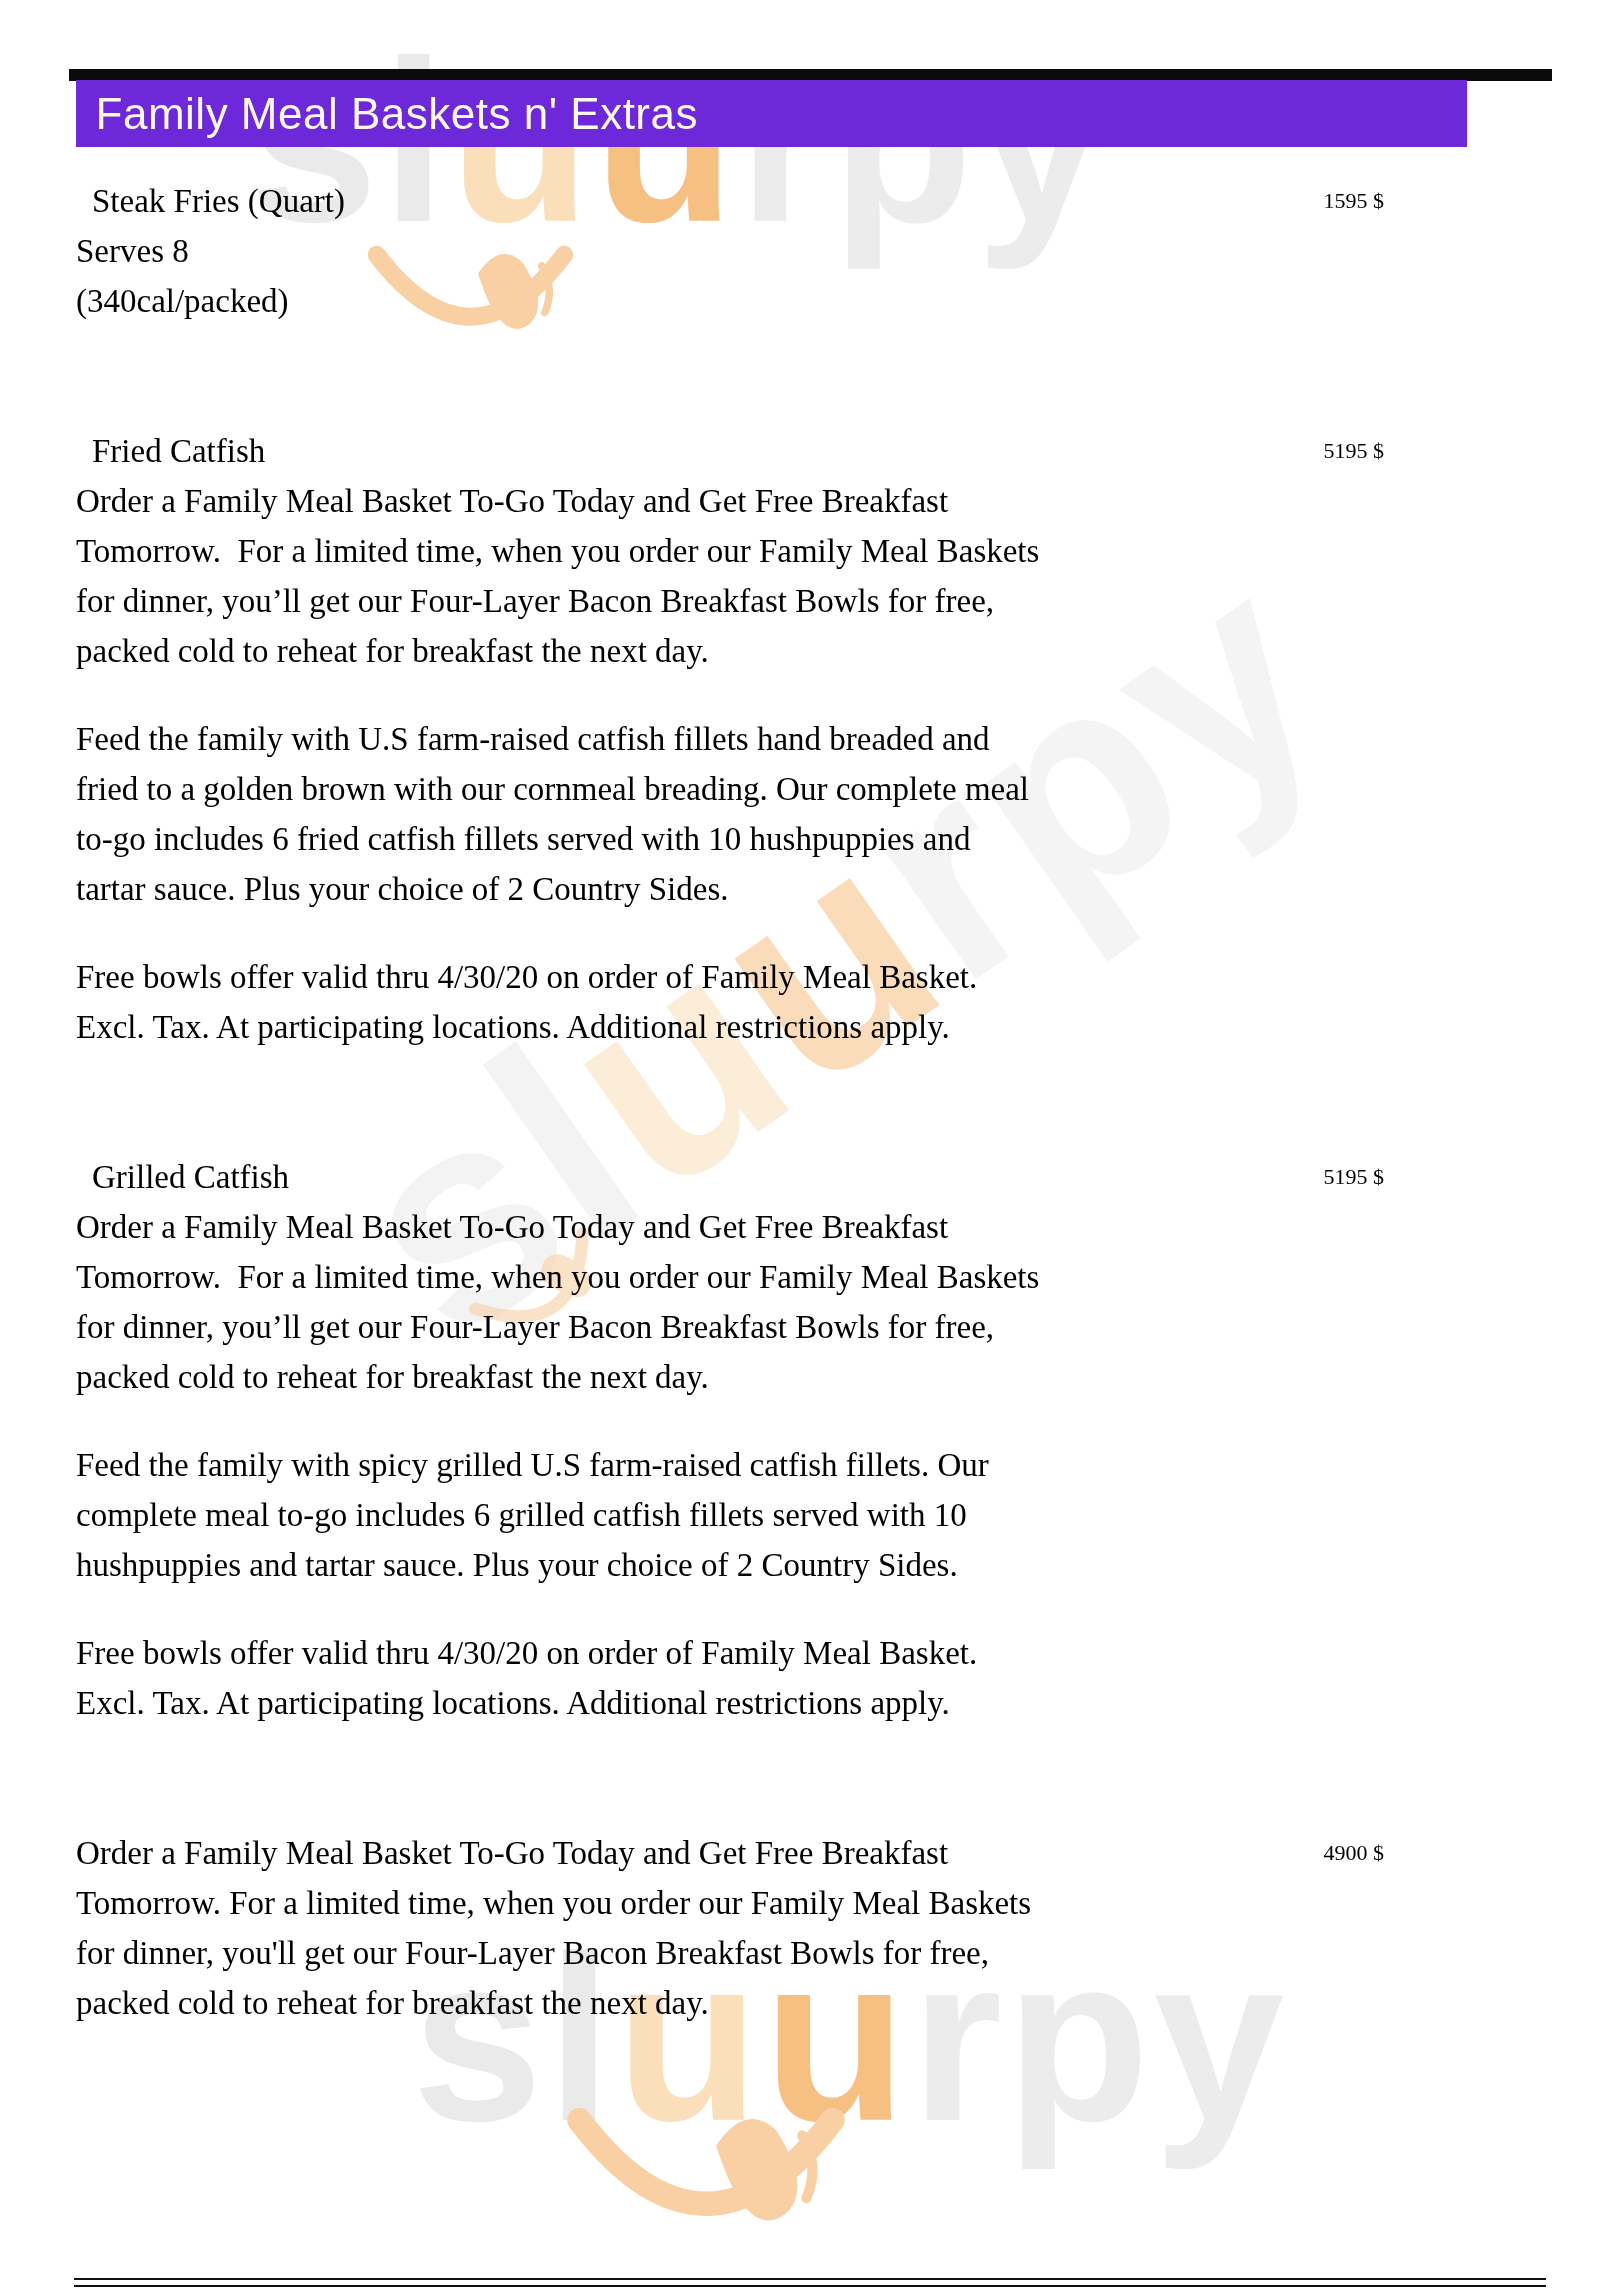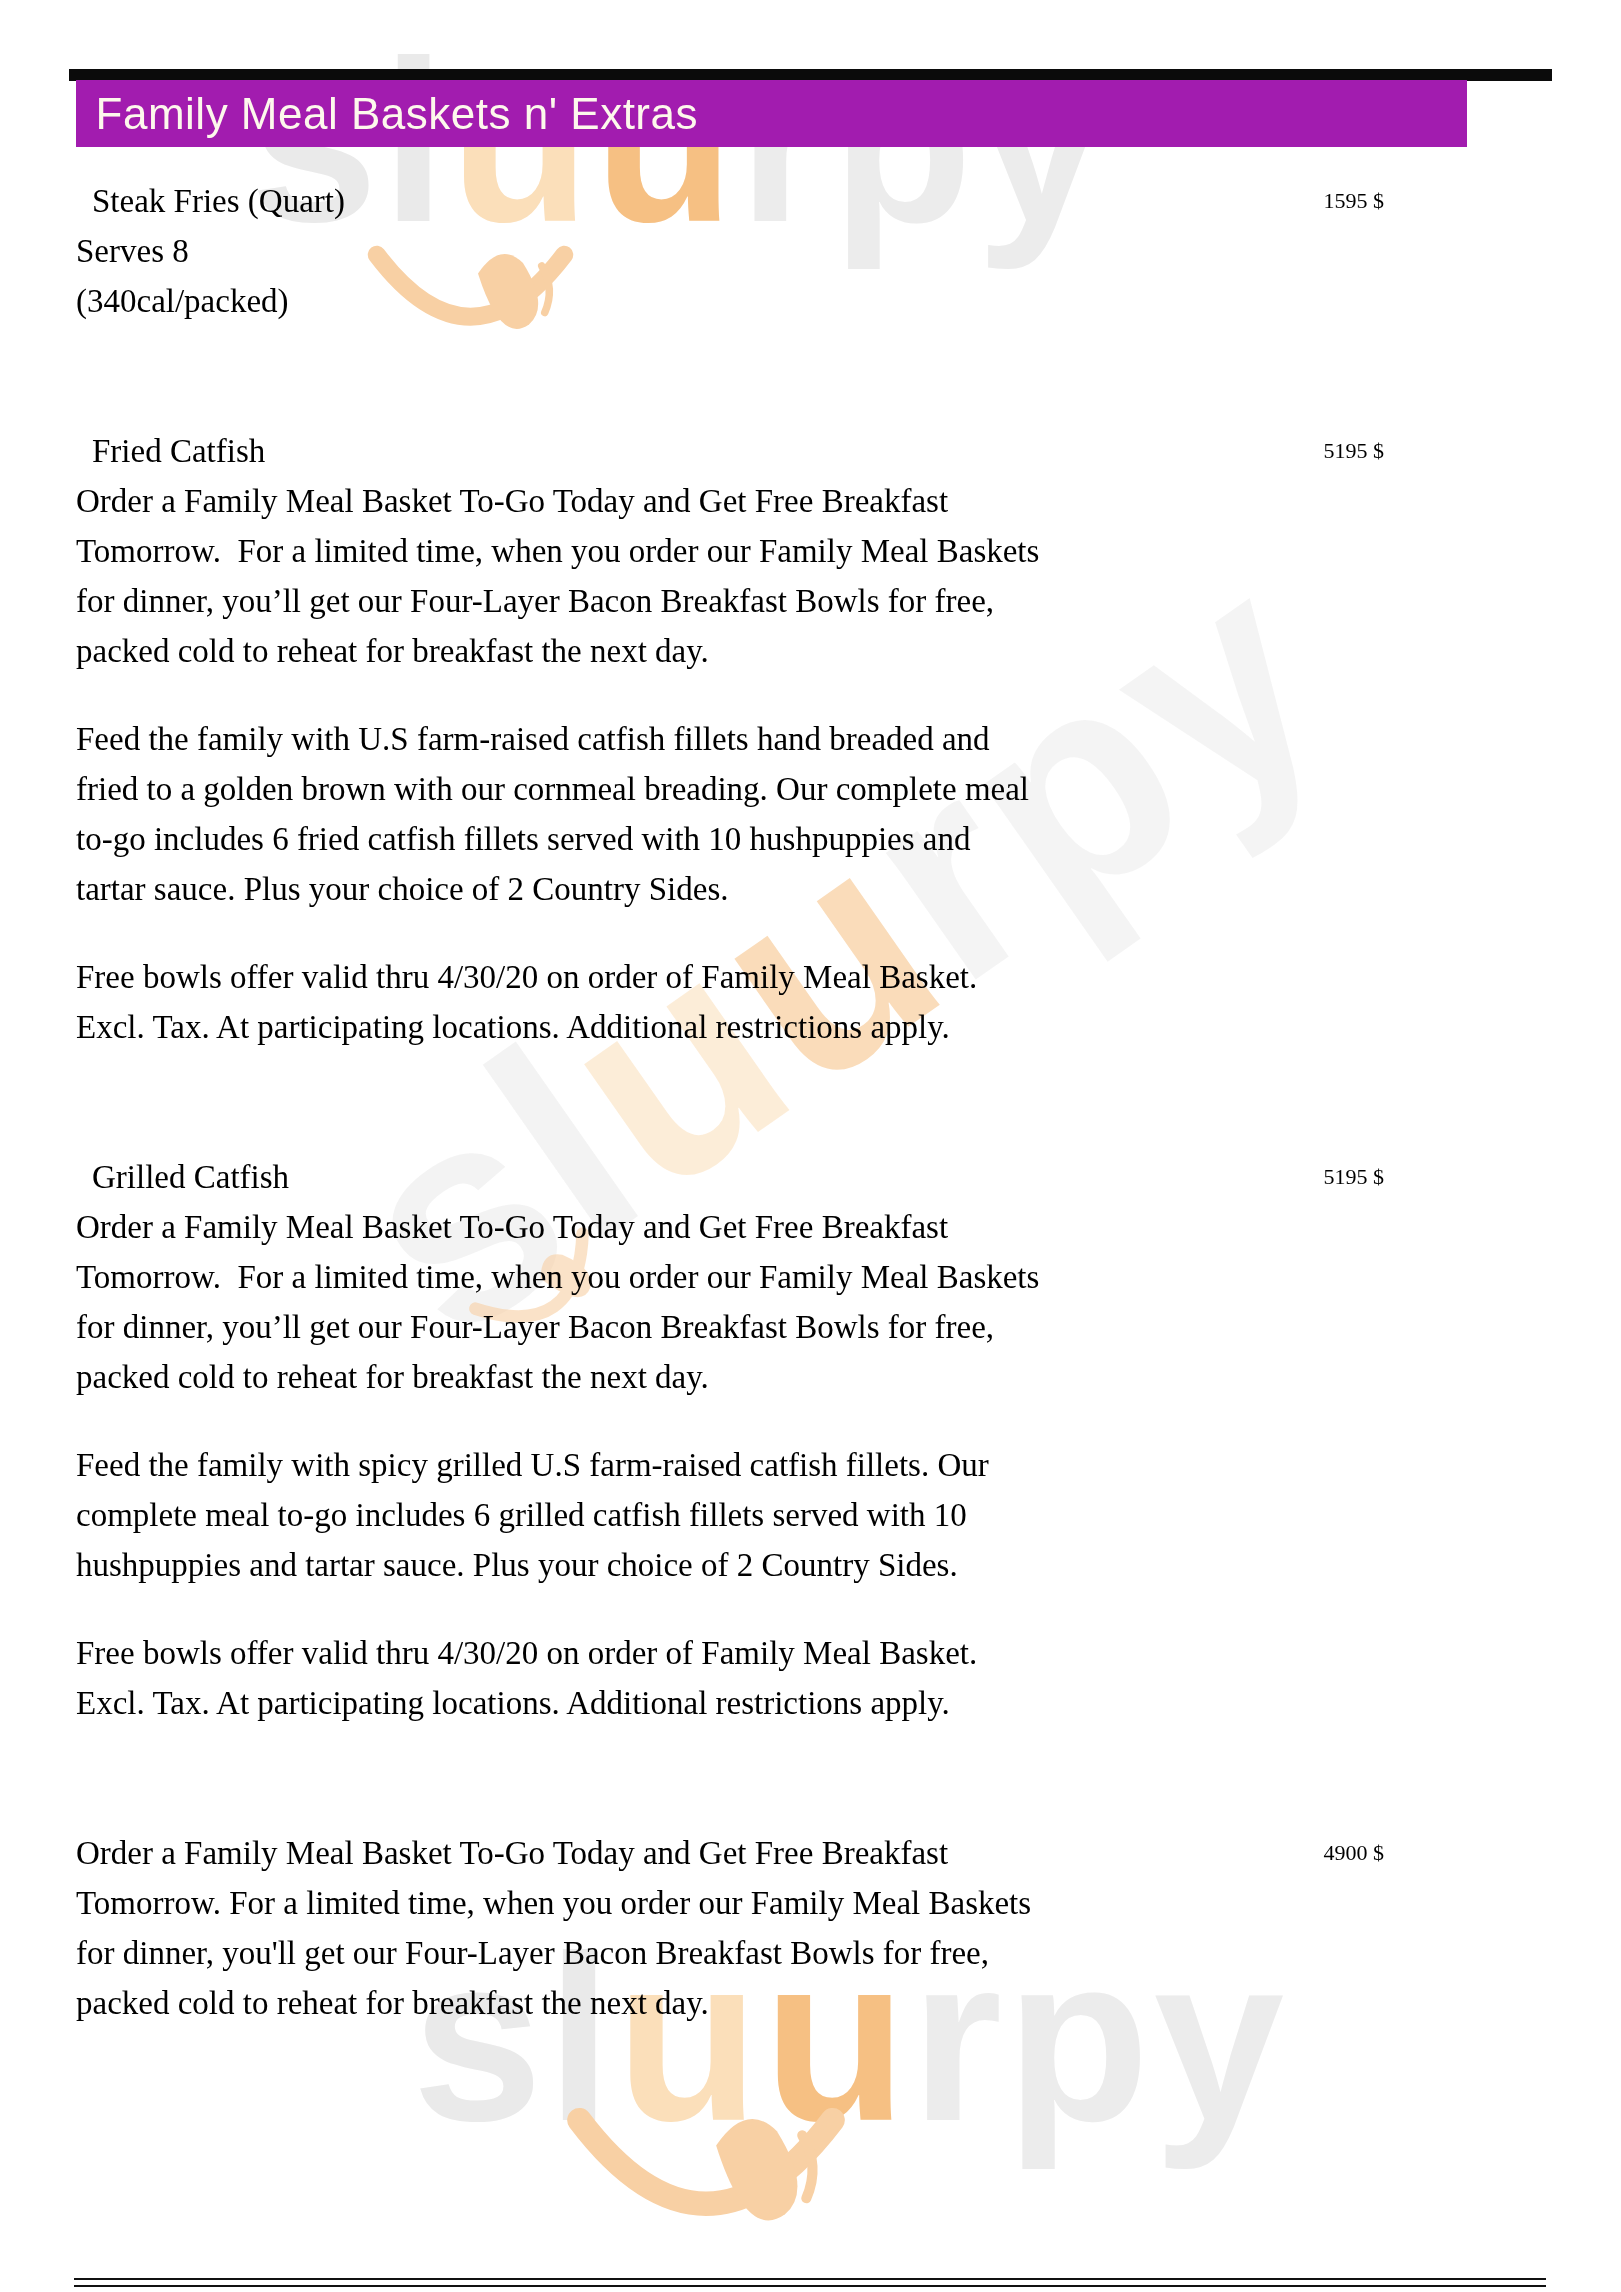--- a/index.html
+++ b/index.html
@@ -58,21 +58,21 @@
   <path d="M25 30 Q150 195 275 30" fill="none" stroke="#f8d0a4" stroke-width="24" stroke-linecap="round"></path>
   <path d="M160 55 q30 95 68 68 q28 -24 -8 -82 q-30 -30 -60 14 z" fill="#f8d0a4"></path>
 </svg>
 <svg class="tongue" id="tongue-bottom" width="304" height="196" viewBox="0 0 300 190">
   <path d="M25 30 Q150 195 275 30" fill="none" stroke="#f8d0a4" stroke-width="24" stroke-linecap="round"></path>
   <path d="M160 55 q30 95 68 68 q28 -24 -8 -82 q-30 -30 -60 14 z" fill="#f8d0a4"></path>
   <path d="M245 45 q18 30 4 62" fill="none" stroke="#f8d0a4" stroke-width="10" stroke-linecap="round"></path>
 </svg>
 
 <div class="top-black-bar"></div>
-<div class="header-bar" style="background: #a21caf;">
+<div class="header-bar" style="background: #6d28d9;">
   <span class="title" style="color: rgb(253, 248, 236);">Family Meal Baskets n' Extras</span>
 </div>
 
 <div class="content">
     <div class="item">
       <div class="item-header"><span class="item-name">Steak Fries (Quart)</span><span class="item-price">1595 $</span></div>
       <div class="line">Serves 8</div>
       <div class="line">(340cal/packed)</div>
     </div>
     <div class="item">

